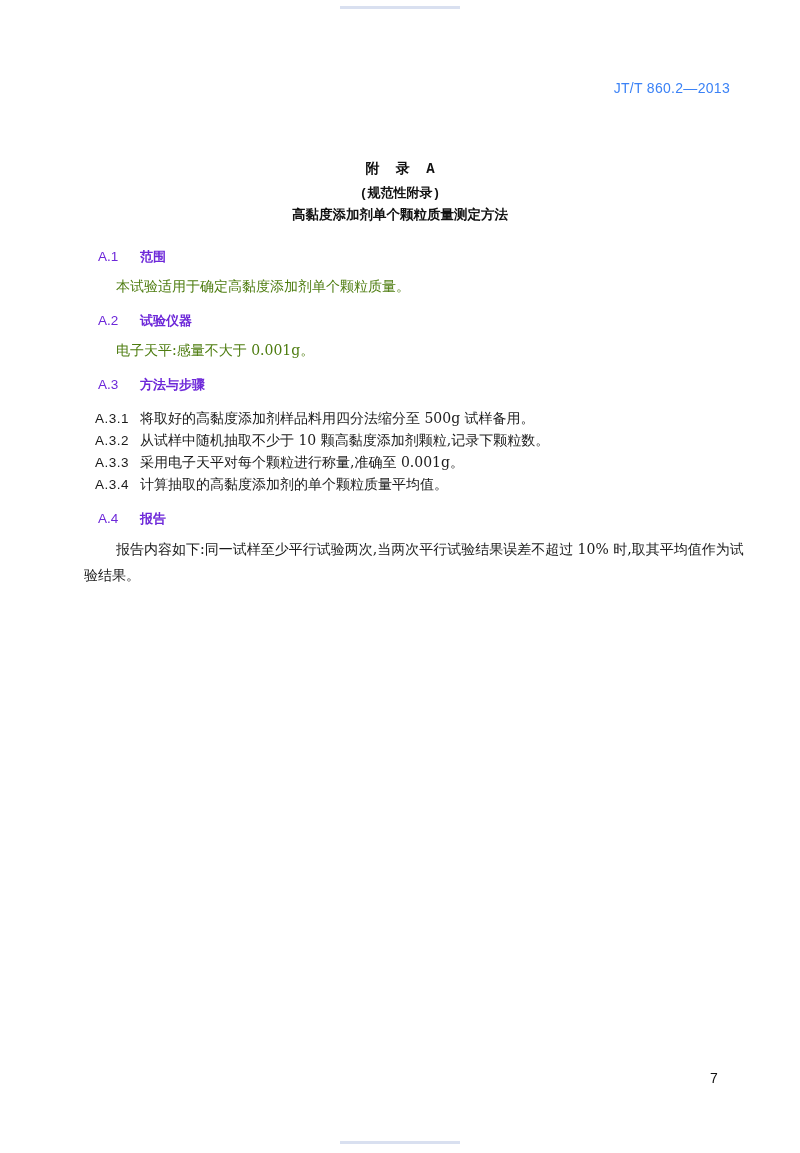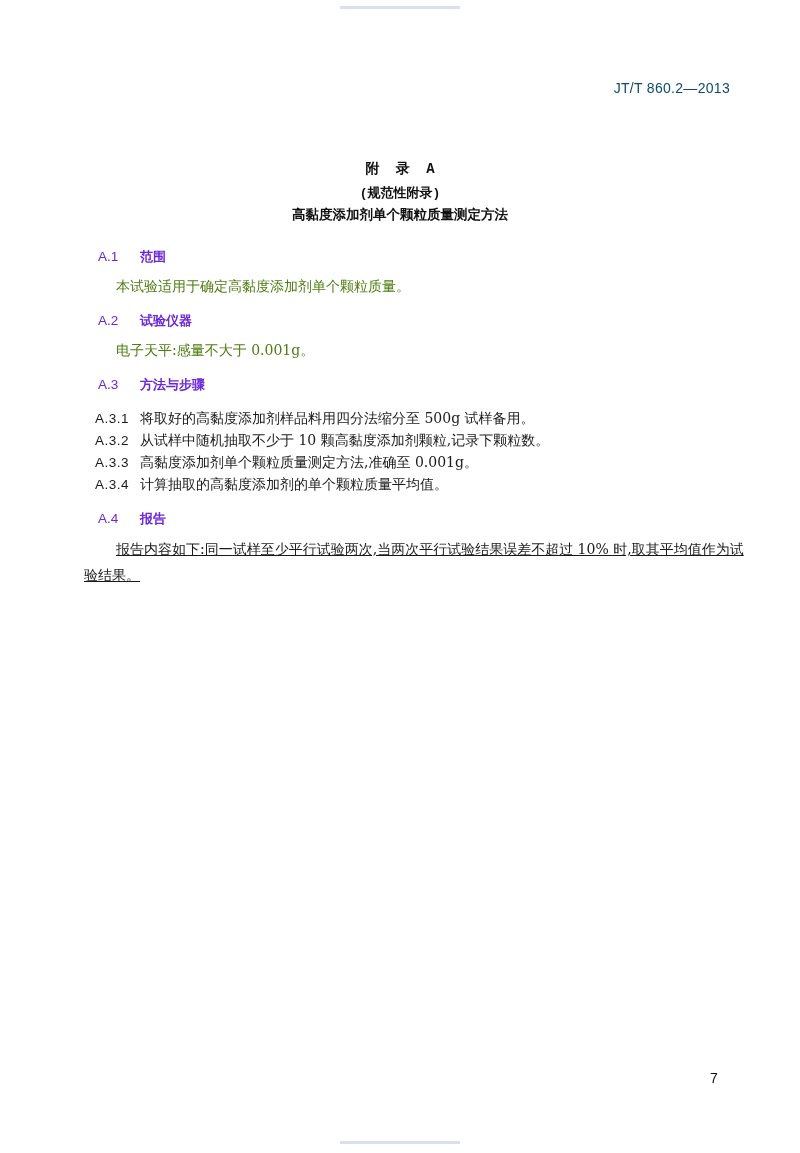--- a/index.html
+++ b/index.html
@@ -26,21 +26,21 @@
     .wm-top { top: 6px; }
     .wm-bottom { top: 1141px; }
 
     .std-code {
       position: absolute;
       top: 80px;
       right: 70px;
       font-family: "Liberation Sans", "DejaVu Sans", sans-serif;
       font-size: 14px;
       letter-spacing: 0.3px;
-      color: #0c4a6e;
+      color: #3b82f6;
     }
     .annex-block {
       position: absolute;
       left: 0;
       width: 800px;
       text-align: center;
       font-family: Liberation Mono, monospace;
       font-weight: bold;
       color: #111;
     }
@@ -84,21 +84,20 @@
       font-size: 13.5px;
       letter-spacing: 0.5px;
     }
     .report-para {
       position: absolute;
       left: 84px;
       width: 660px;
       font-size: 14px;
       line-height: 26px;
       text-indent: 32px;
-      text-decoration: underline;
     }
     .page-number {
       position: absolute;
       top: 1070px;
       left: 710px;
       font-family: "Liberation Sans", "DejaVu Sans", sans-serif;
       font-size: 14px;
       color: #111;
     }
   </style>
@@ -126,21 +125,21 @@
 <div class="heading" style="top:376px;">
   <span class="num">A.3</span><span>方法与步骤</span>
 </div>
 <div class="step" style="top:410px;">
   <span class="num">A.3.1</span><span>将取好的高黏度添加剂样品料用四分法缩分至 500g 试样备用。</span>
 </div>
 <div class="step" style="top:432px;">
   <span class="num">A.3.2</span><span>从试样中随机抽取不少于 10 颗高黏度添加剂颗粒,记录下颗粒数。</span>
 </div>
 <div class="step" style="top:454px;">
-  <span class="num">A.3.3</span><span>高黏度添加剂单个颗粒质量测定方法,准确至 0.001g。</span>
+  <span class="num">A.3.3</span><span>采用电子天平对每个颗粒进行称量,准确至 0.001g。</span>
 </div>
 <div class="step" style="top:476px;">
   <span class="num">A.3.4</span><span>计算抽取的高黏度添加剂的单个颗粒质量平均值。</span>
 </div>
 
 <div class="heading" style="top:510px;">
   <span class="num">A.4</span><span>报告</span>
 </div>
 <div class="report-para" style="top:536px;">报告内容如下:同一试样至少平行试验两次,当两次平行试验结果误差不超过 10% 时,取其平均值作为试验结果。</div>
 

